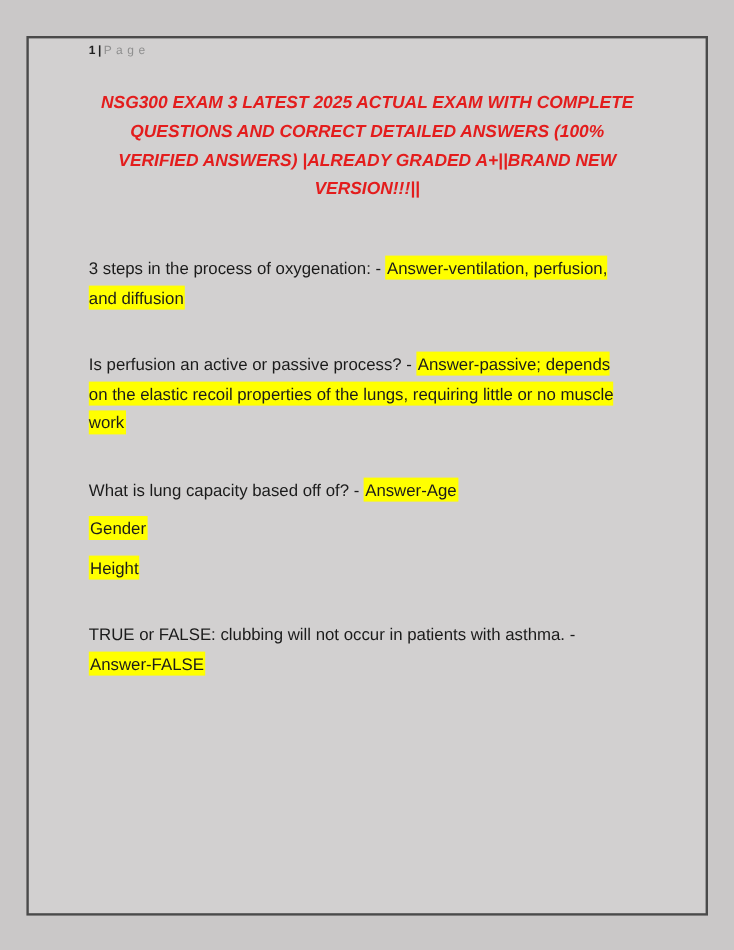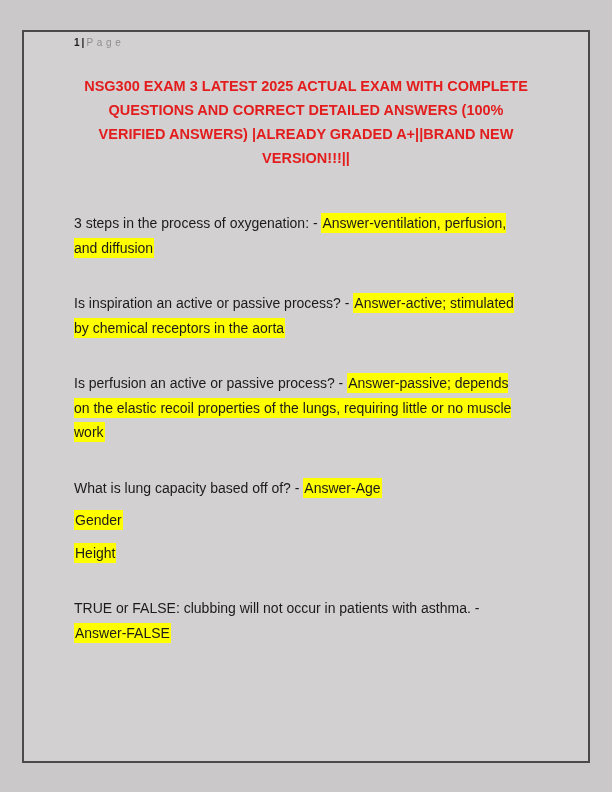--- a/index.html
+++ b/index.html
@@ -51,20 +51,21 @@
     color: var(--header-muted);
     letter-spacing: 0.5px;
   }
   .doc-title {
     margin-top: 24px;
     text-align: center;
     color: var(--title-red);
     font-weight: bold;
     font-size: 14.5px;
     line-height: 24px;
+    font-style: italic;
   }
   .content {
     margin-top: 41px;
     font-size: 14px;
     line-height: 24.5px;
     color: var(--body-text);
   }
   .qa-block {
     margin-bottom: 31px;
   }
@@ -87,23 +88,20 @@
       <span class="pg-num">1</span><span class="pg-sep">|</span><span class="pg-label">P a g e</span>
     </div>
 
     <div class="doc-title">NSG300 EXAM 3 LATEST 2025 ACTUAL EXAM WITH COMPLETE QUESTIONS AND CORRECT DETAILED ANSWERS (100% VERIFIED ANSWERS) |ALREADY GRADED A+||BRAND NEW VERSION!!!||</div>
 
     <div class="content">
         <div class="qa-block">
           <p><span>3 steps in the process of oxygenation: - </span><mark>Answer-ventilation, perfusion, and diffusion</mark></p>
         </div>
         <div class="qa-block">
-          <p><span>Is inspiration an active or passive process? - </span><mark>Answer-active; stimulated by chemical receptors in the aorta</mark></p>
-        </div>
-        <div class="qa-block">
           <p><span>Is perfusion an active or passive process? - </span><mark>Answer-passive; depends on the elastic recoil properties of the lungs, requiring little or no muscle work</mark></p>
         </div>
         <div class="qa-block">
           <p><span>What is lung capacity based off of? - </span><mark>Answer-Age</mark></p>
           <p><mark>Gender</mark></p>
           <p><mark>Height</mark></p>
         </div>
         <div class="qa-block">
           <p><span>TRUE or FALSE: clubbing will not occur in patients with asthma. - </span><mark>Answer-FALSE</mark></p>
         </div>

